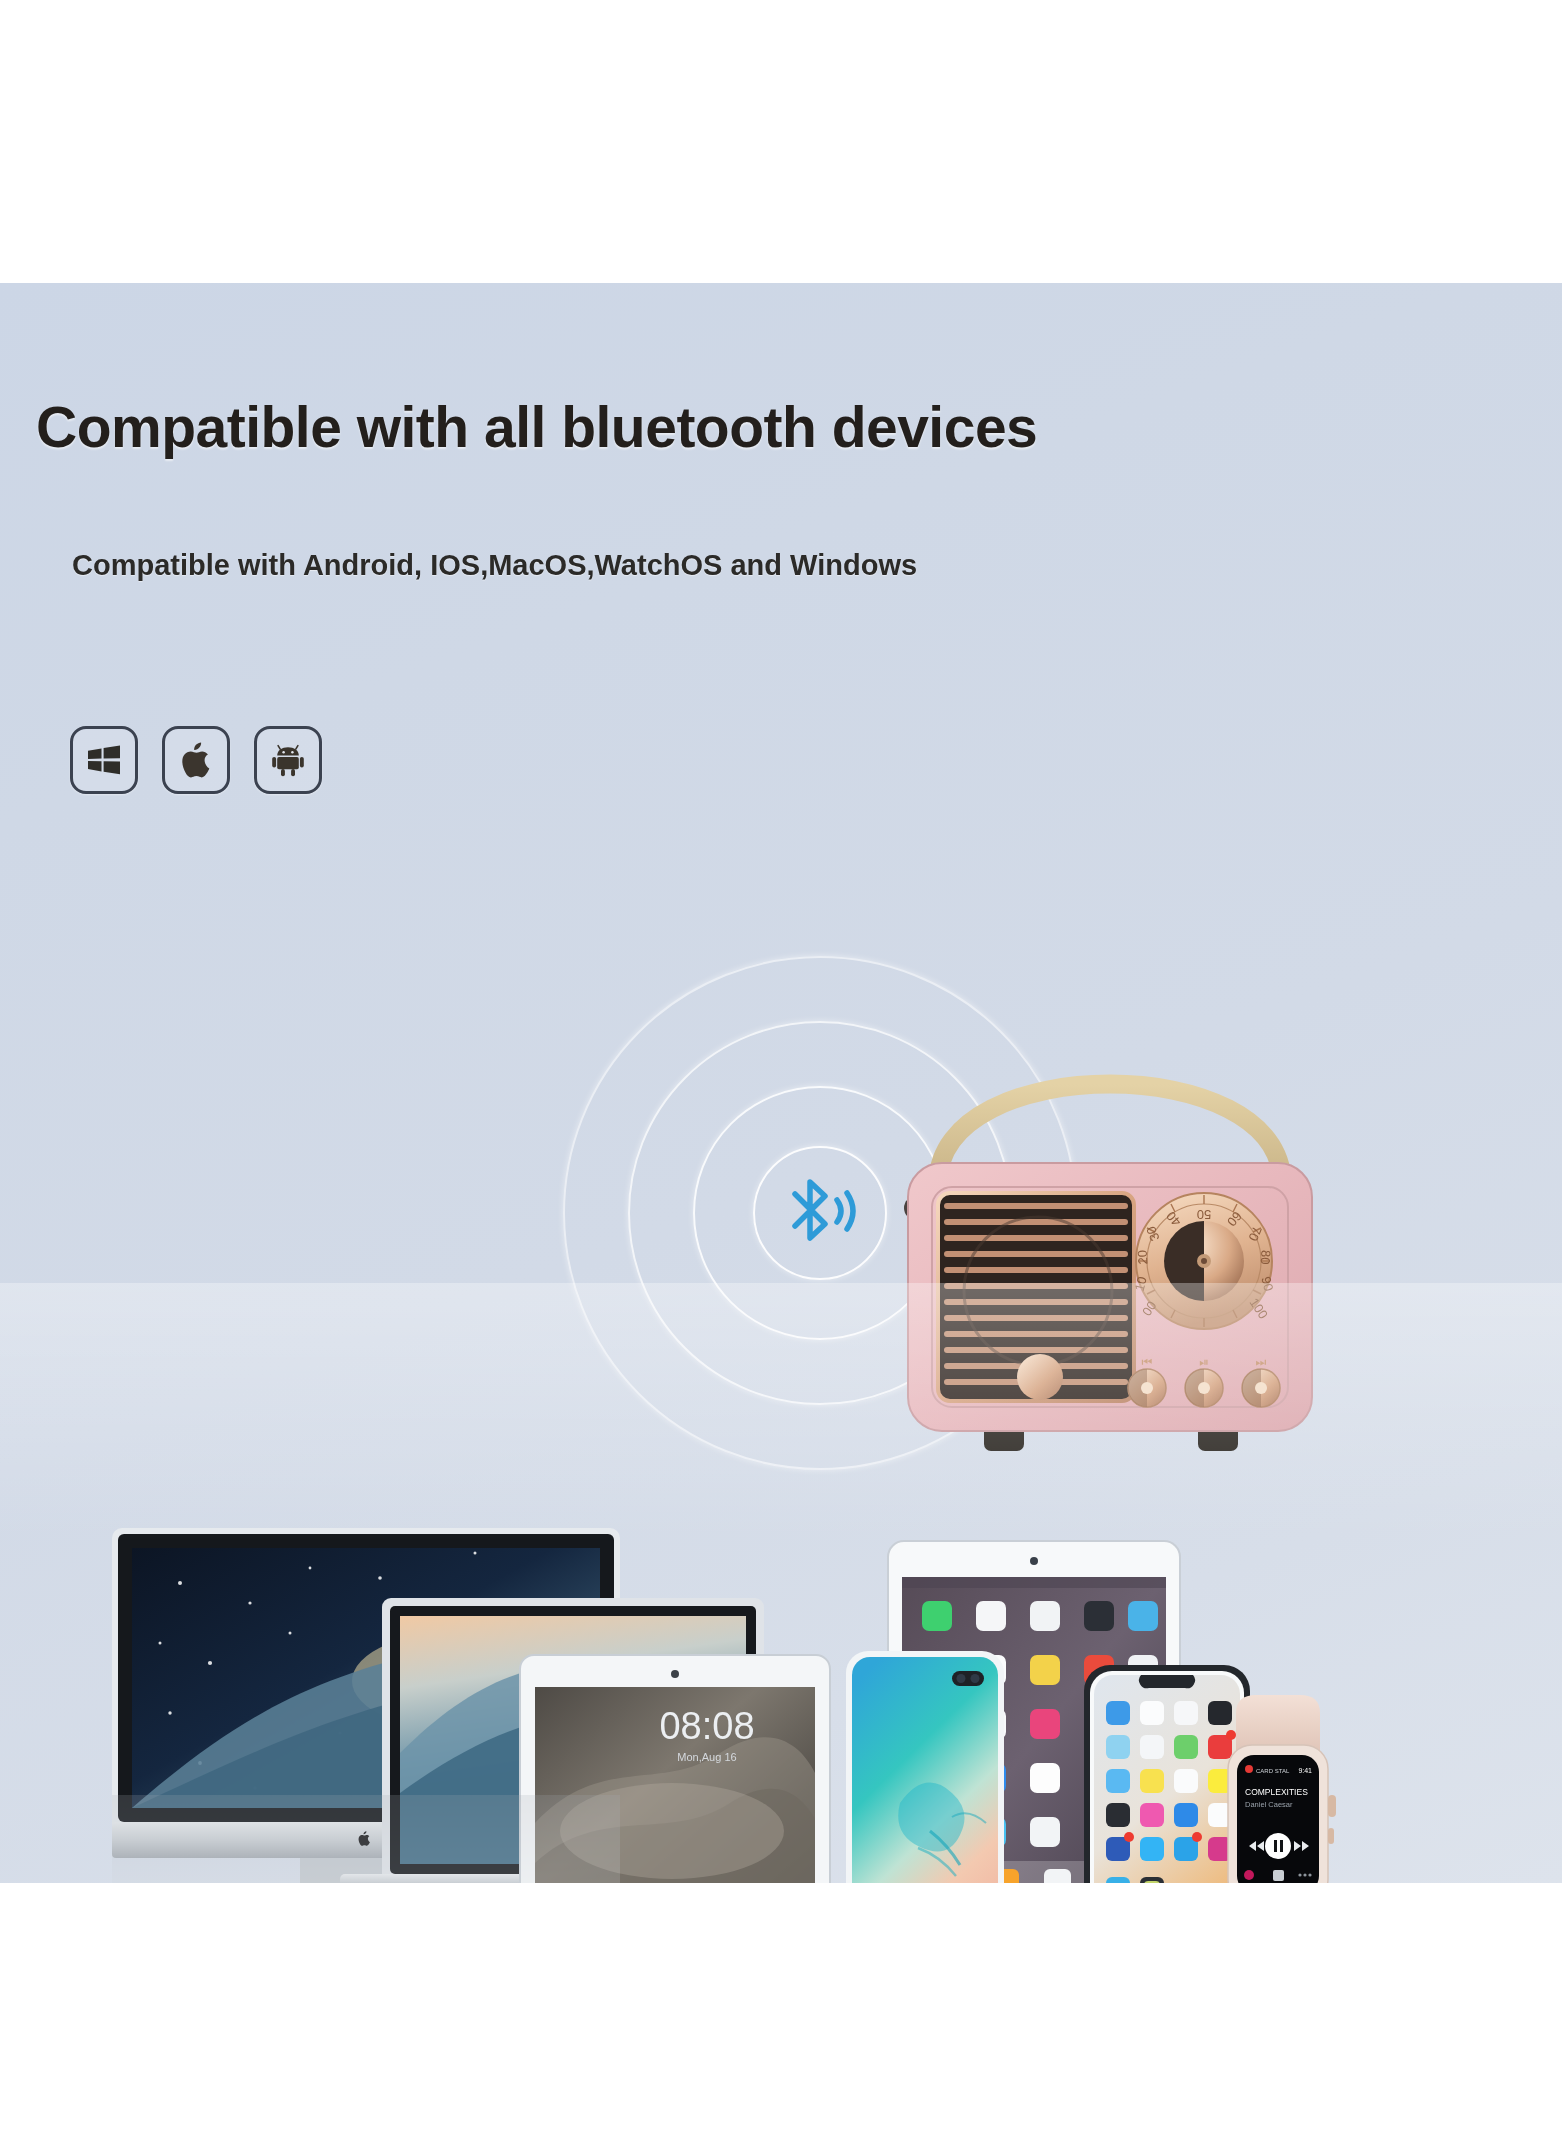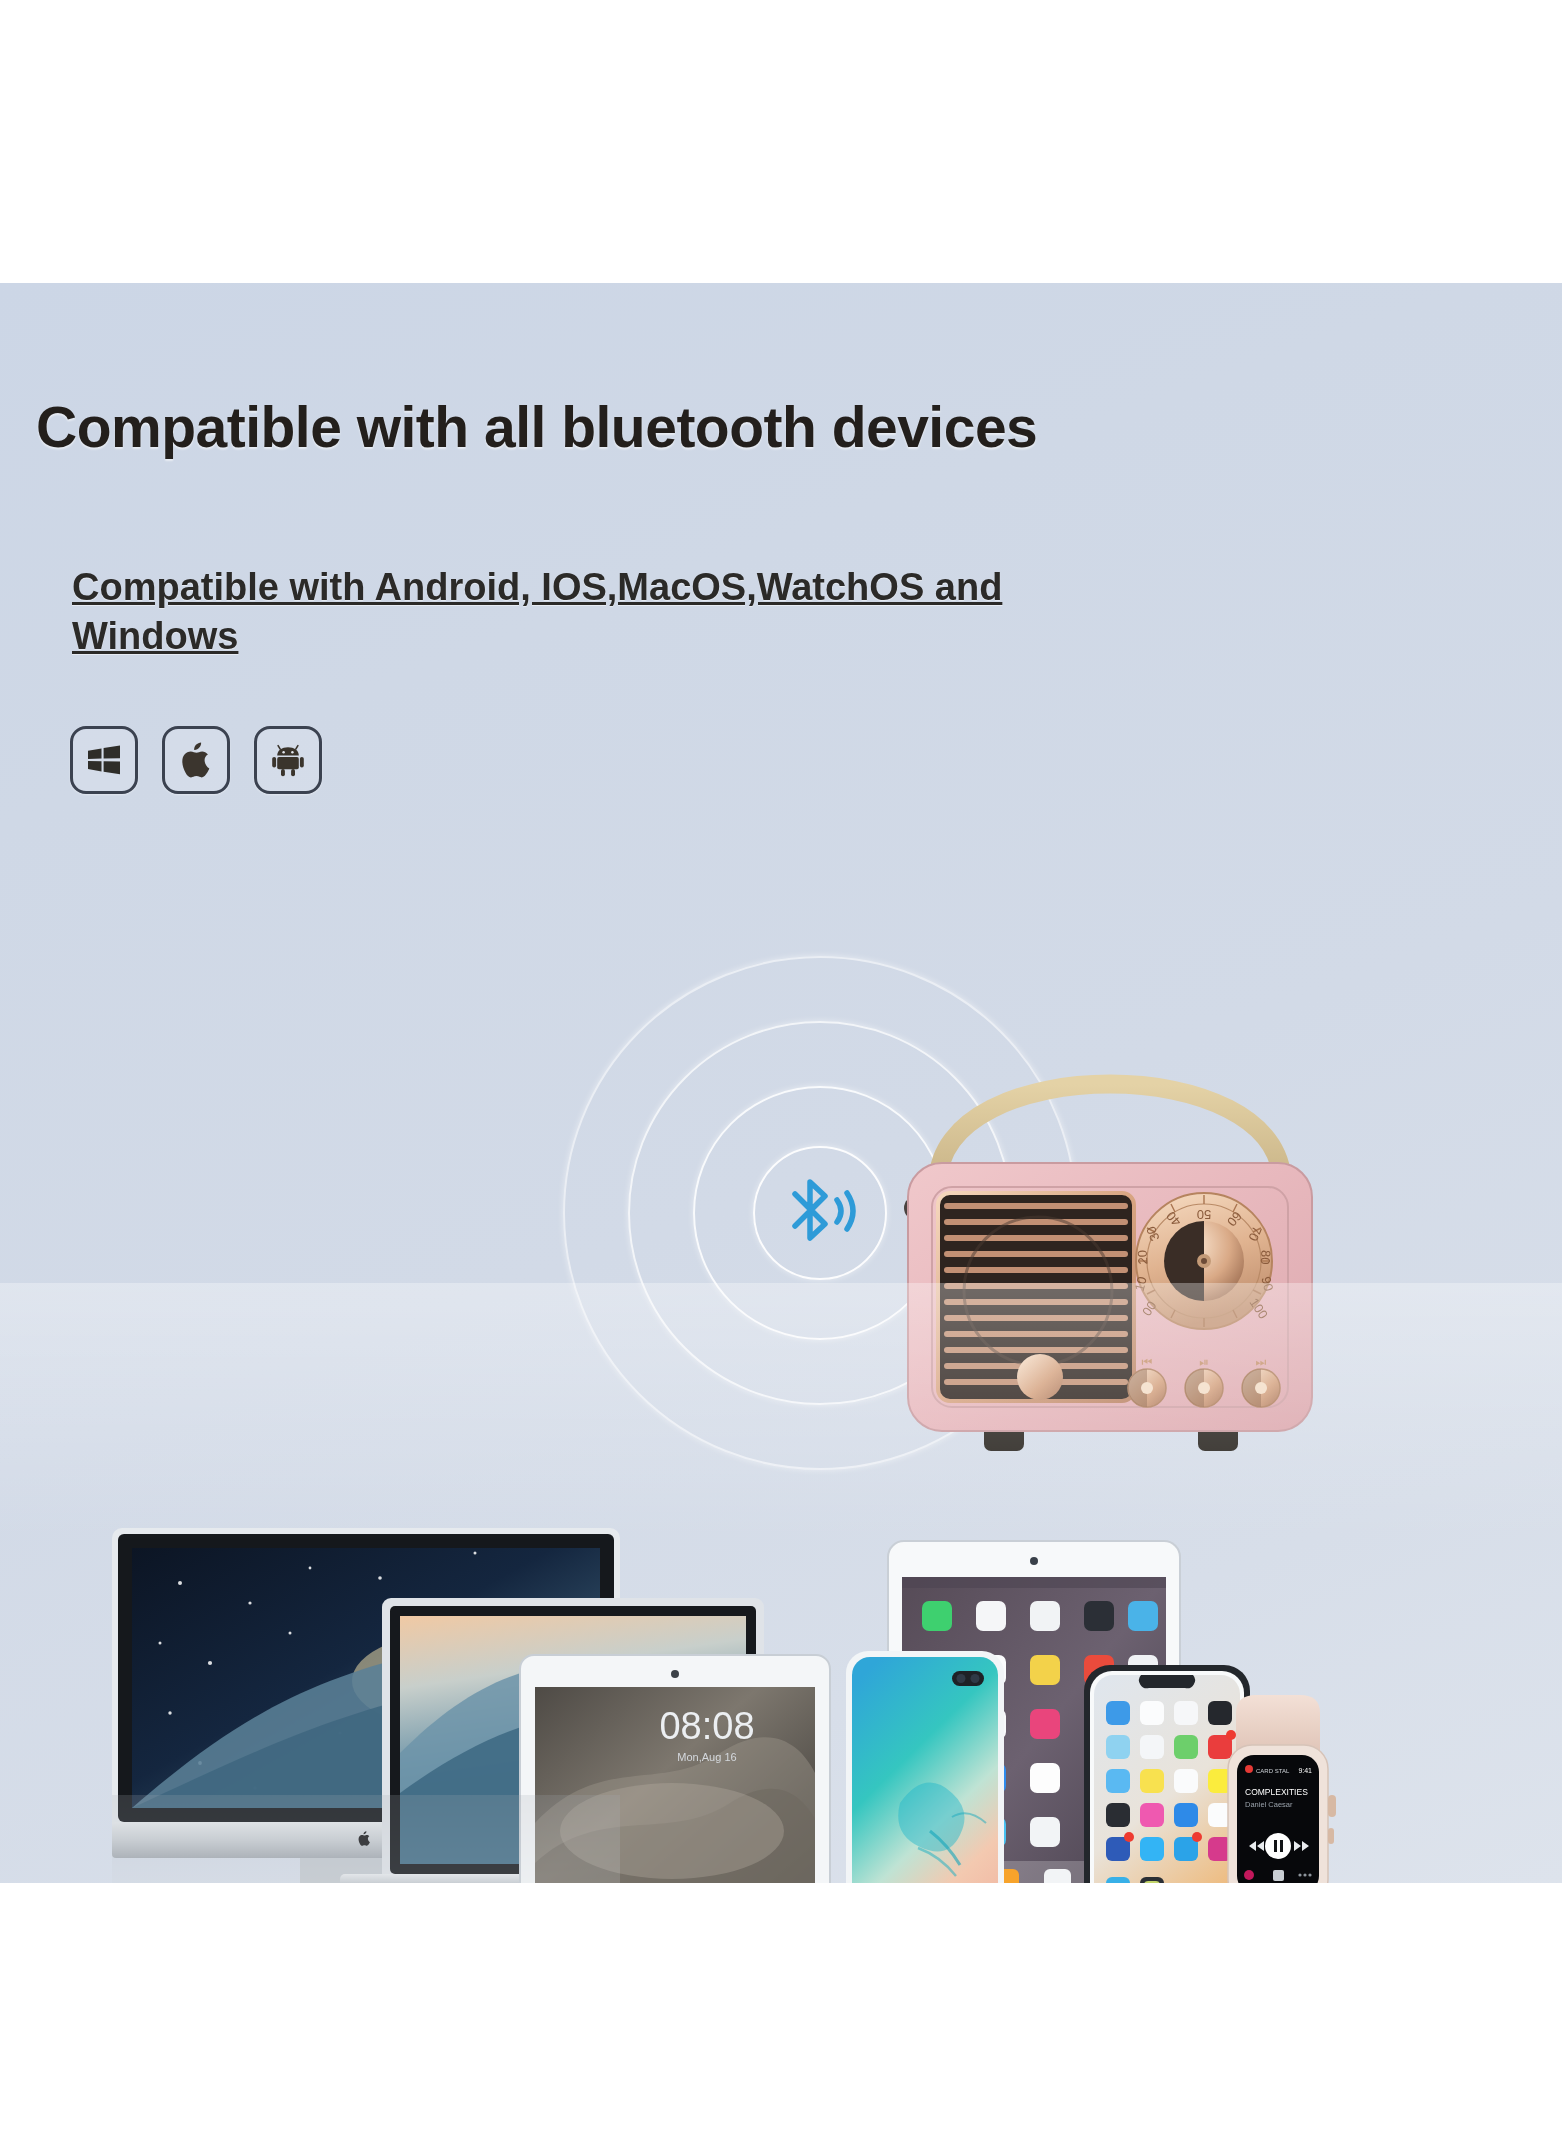--- a/index.html
+++ b/index.html
@@ -15,24 +15,23 @@
   }
 
   
   .headline{
     position:absolute;left:36px;top:111px;
     font-size:57px;font-weight:bold;color:#231f1c;
     letter-spacing:-0.5px;white-space:nowrap;
     text-shadow:0 2px 2px rgba(255,255,255,.55);
   }
   .subhead{
-    position:absolute;left:72px;top:280px;width:960px;
-    font-size:38px;font-weight:bold;color:#2b2a28;line-height:1.28;
+    position:absolute;left:72px;top:264px;width:960px;
+    font-size:29px;font-weight:bold;color:#2b2a28;line-height:1.28;
     text-shadow:0 1px 1px rgba(255,255,255,.5);
-    text-decoration:underline;
   }
 
   
   .badges{position:absolute;left:70px;top:443px;display:flex;gap:24px;}
   .badge{
     width:62px;height:62px;border-radius:16px;
     border:3px solid #3b4250;
     display:flex;align-items:center;justify-content:center;
     background:rgba(255,255,255,.12);
     box-shadow:0 1px 2px rgba(255,255,255,.4);

